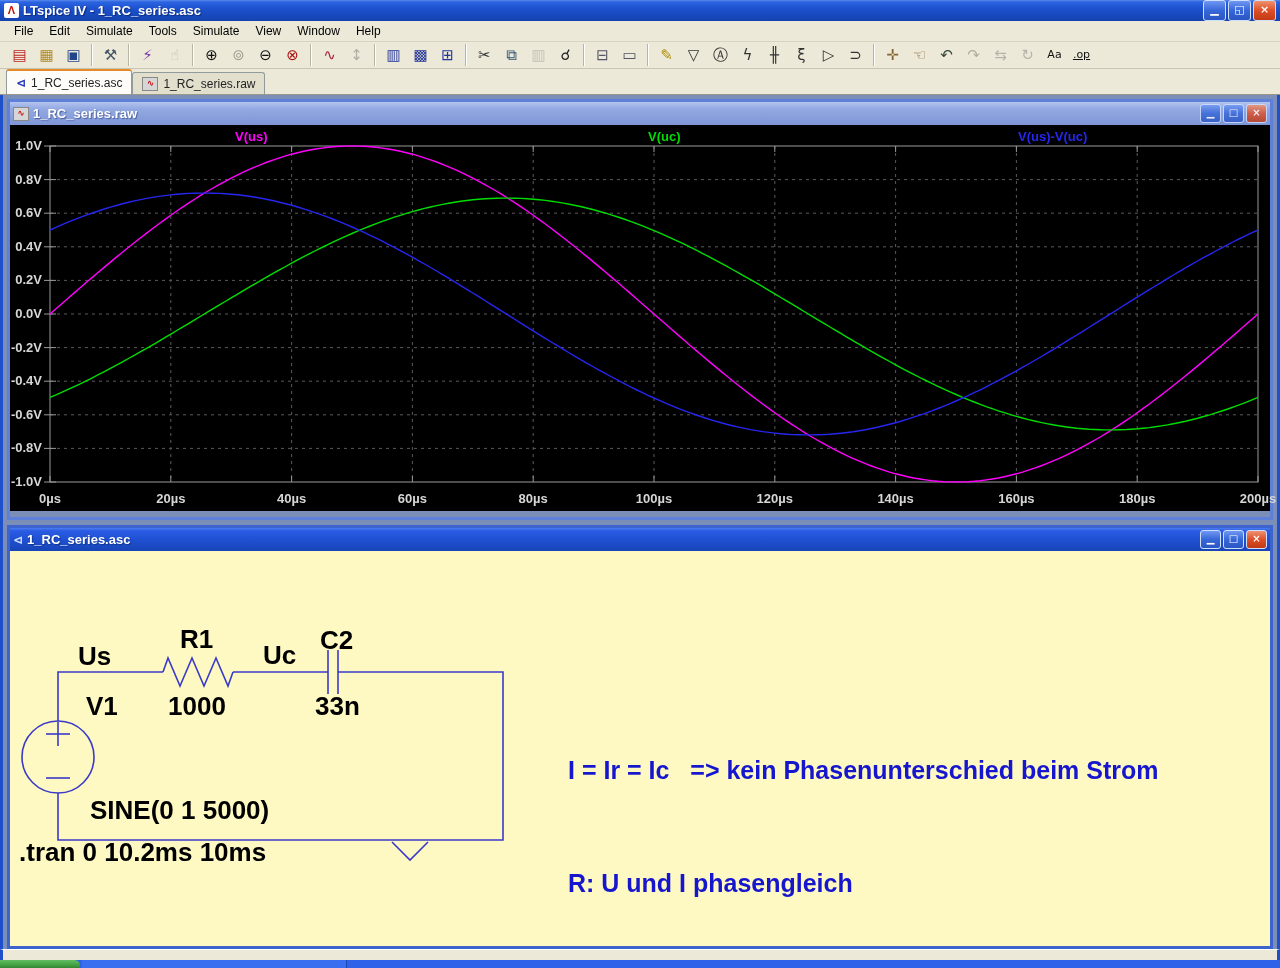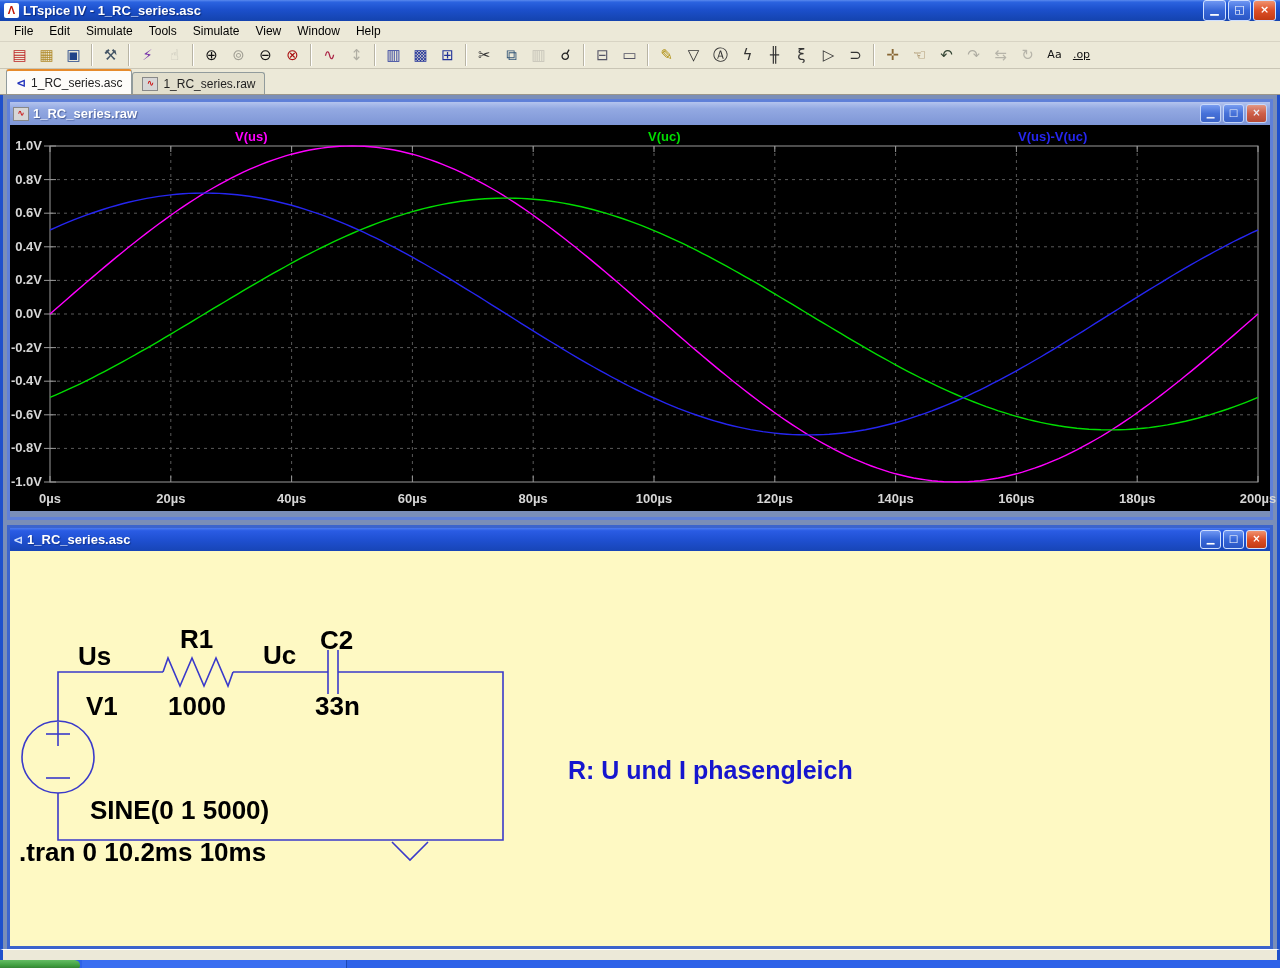--- a/index.html
+++ b/index.html
@@ -296,20 +296,21 @@
           <text class="sch" x="170" y="97">R1</text>
           <text class="sch" x="158" y="164">1000</text>
           <text class="sch" x="253" y="113">Uc</text>
           <text class="sch" x="310" y="98">C2</text>
           <text class="sch" x="305" y="164">33n</text>
           <text class="sch" x="76" y="164">V1</text>
           <text class="sch" x="80" y="268">SINE(0 1 5000)</text>
           <text class="sch" x="9" y="310">.tran 0 10.2ms 10ms</text>
         </svg>
         <div class="ann">
+          <div>I = Ir = Ic   =&gt; kein Phasenunterschied beim Strom</div>
           <div>R: U und I phasengleich</div>
           
         </div>
       </div>
     </div>
   </div>
 
   <div class="statusbar"></div>
 
   <div class="taskbar">

